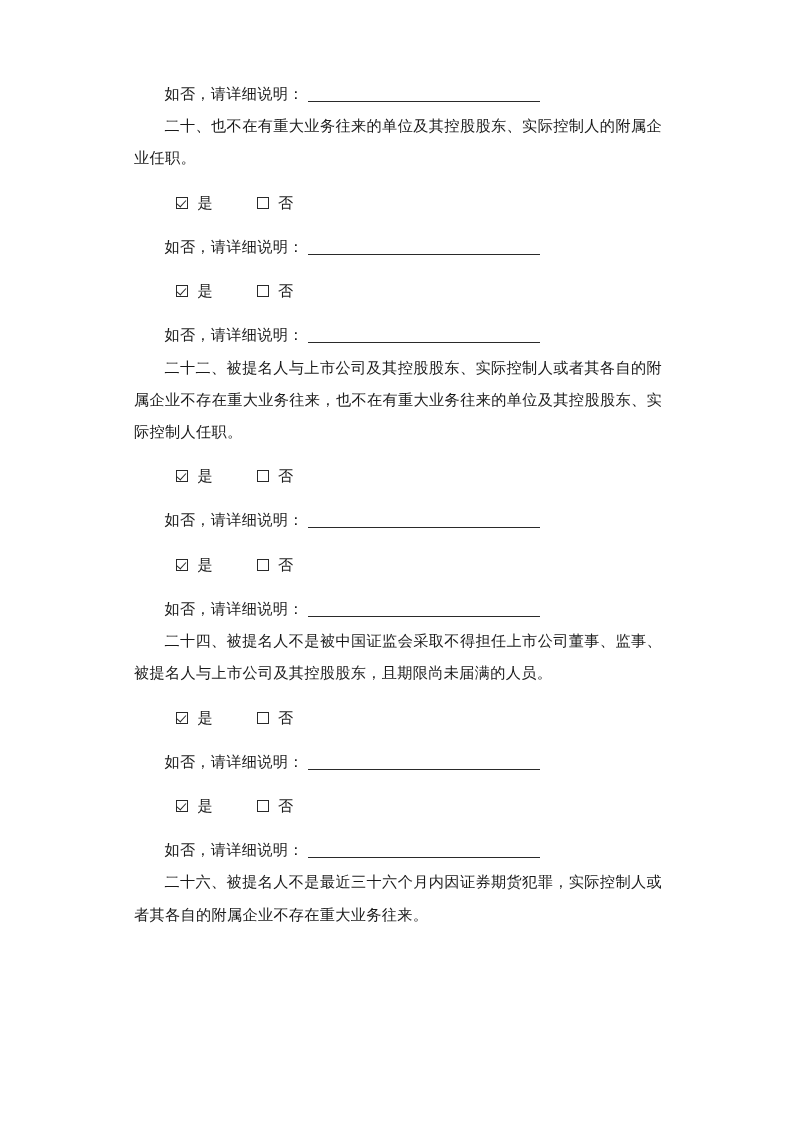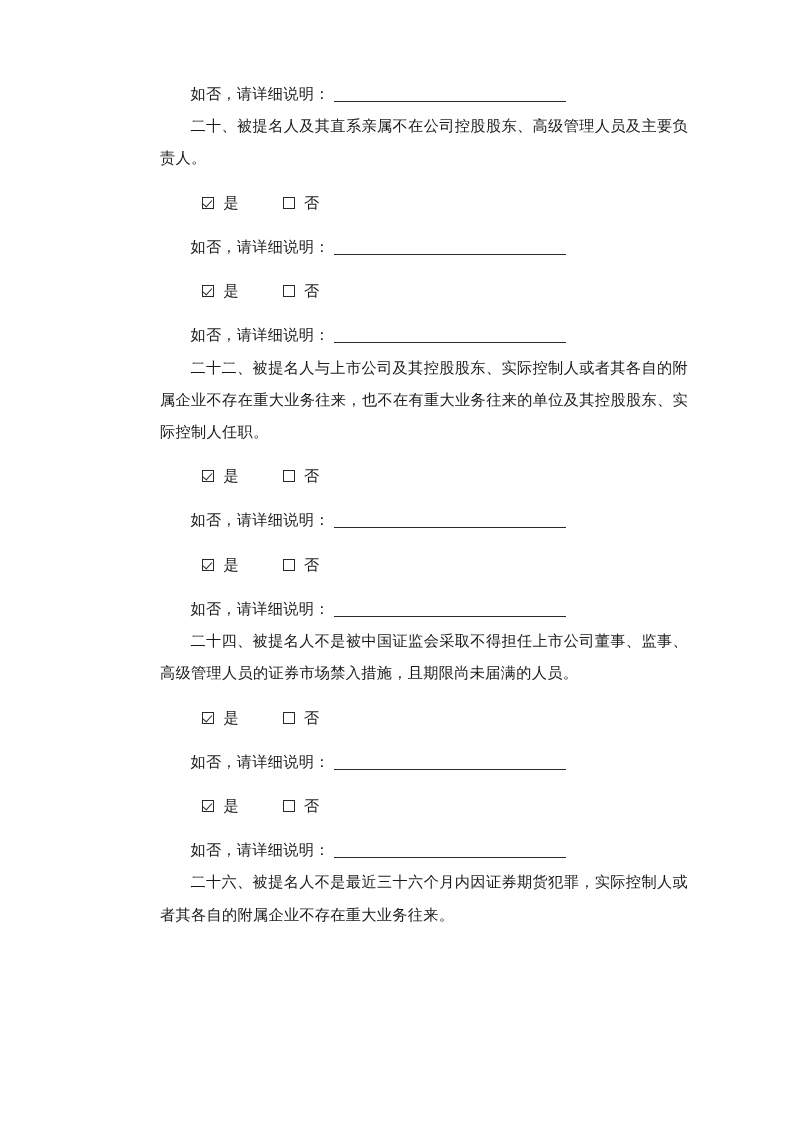--- a/index.html
+++ b/index.html
@@ -14,21 +14,21 @@
     width: 793px;
     height: 1122px;
     background: #ffffff;
     position: relative;
     box-sizing: border-box;
     overflow: hidden;
     margin: 0 auto;
   }
   .page-inner {
     position: absolute;
-    left: 160px;
+    left: 134px;
     top: 78px;
     width: 528px;
   }
   .doc-body {
     font-family: "DejaVu Serif", "Liberation Serif", serif;
     font-size: 15.2px;
     color: #1a1a1a;
     line-height: 2.12;
     text-align: justify;
   }
@@ -82,31 +82,31 @@
     letter-spacing: 0.3px;
   }
 </style>
 </head>
 <body>
 
 <div class="page">
   <div class="page-inner">
     <div class="doc-body" id="doc-body">
         <p class="para noindent"><span>如否，请详细说明：</span><span class="fill-line"></span></p>
-        <p class="para">二十、被提名人及其直系亲属不在公司控股股东、高级管理人员及主要负责人。</p>
+        <p class="para">二十、也不在有重大业务往来的单位及其控股股东、实际控制人的附属企业任职。</p>
         <p class="choice-row"><span class="box checked"></span><span class="opt-label">是</span><span class="choice-gap"></span><span class="box"></span><span class="opt-label">否</span></p>
         <p class="para noindent"><span>如否，请详细说明：</span><span class="fill-line"></span></p>
         <p class="choice-row"><span class="box checked"></span><span class="opt-label">是</span><span class="choice-gap"></span><span class="box"></span><span class="opt-label">否</span></p>
         <p class="para noindent"><span>如否，请详细说明：</span><span class="fill-line"></span></p>
         <p class="para">二十二、被提名人与上市公司及其控股股东、实际控制人或者其各自的附属企业不存在重大业务往来，也不在有重大业务往来的单位及其控股股东、实际控制人任职。</p>
         <p class="choice-row"><span class="box checked"></span><span class="opt-label">是</span><span class="choice-gap"></span><span class="box"></span><span class="opt-label">否</span></p>
         <p class="para noindent"><span>如否，请详细说明：</span><span class="fill-line"></span></p>
         <p class="choice-row"><span class="box checked"></span><span class="opt-label">是</span><span class="choice-gap"></span><span class="box"></span><span class="opt-label">否</span></p>
         <p class="para noindent"><span>如否，请详细说明：</span><span class="fill-line"></span></p>
-        <p class="para">二十四、被提名人不是被中国证监会采取不得担任上市公司董事、监事、高级管理人员的证券市场禁入措施，且期限尚未届满的人员。</p>
+        <p class="para">二十四、被提名人不是被中国证监会采取不得担任上市公司董事、监事、被提名人与上市公司及其控股股东，且期限尚未届满的人员。</p>
         <p class="choice-row"><span class="box checked"></span><span class="opt-label">是</span><span class="choice-gap"></span><span class="box"></span><span class="opt-label">否</span></p>
         <p class="para noindent"><span>如否，请详细说明：</span><span class="fill-line"></span></p>
         <p class="choice-row"><span class="box checked"></span><span class="opt-label">是</span><span class="choice-gap"></span><span class="box"></span><span class="opt-label">否</span></p>
         <p class="para noindent"><span>如否，请详细说明：</span><span class="fill-line"></span></p>
         <p class="para">二十六、被提名人不是最近三十六个月内因证券期货犯罪，实际控制人或者其各自的附属企业不存在重大业务往来。</p>
       </div>
   </div>
 </div>
 
 </body></html>

